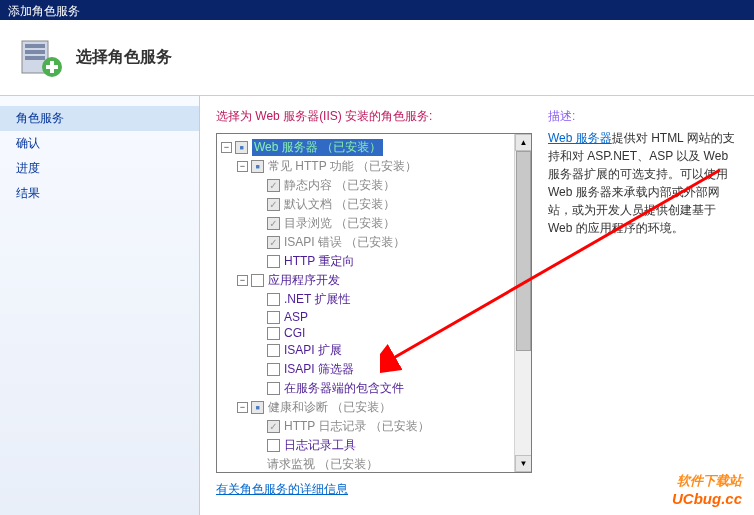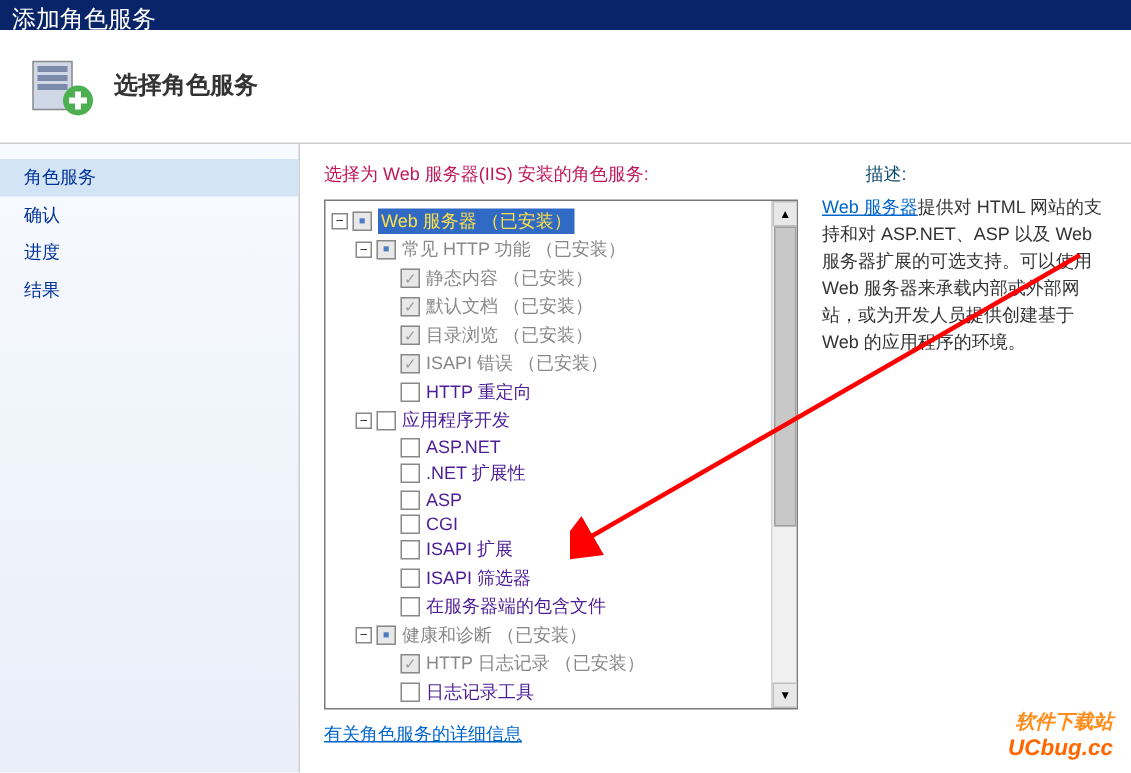--- a/index.html
+++ b/index.html
@@ -1,17 +1,17 @@
 <!DOCTYPE html>
 <html><head>
 <meta charset="utf-8">
 <style>
 * { box-sizing: border-box; margin: 0; padding: 0; }
 body { font-family: "Microsoft YaHei", SimSun, Arial, sans-serif; font-size: 12px; background: #fff; width: 754px; height: 515px; overflow: hidden; position: relative; }
-.titlebar { background: #0a246a; color: #fff; padding: 3px 8px; font-size: 16px; height: 20px; }
+.titlebar { background: #0a246a; color: #fff; padding: 3px 8px; font-size: 12px; height: 20px; }
 .header { display: flex; align-items: center; padding: 8px 16px; height: 76px; border-bottom: 1px solid #ccc; }
 .header-icon { width: 50px; height: 50px; margin-right: 10px; position: relative; }
 .header-icon svg { width: 50px; height: 50px; }
 .header-title { font-size: 16px; font-weight: bold; color: #333; }
 .main { display: flex; height: 431px; }
 .sidebar { width: 200px; background: linear-gradient(to bottom, #f7faff, #e8eef8); border-right: 1px solid #ccc; padding: 10px 0; }
 .sidebar-item { padding: 4px 16px; color: #003399; cursor: pointer; }
 .sidebar-item.active { background: #d4e4f7; }
 .content { flex: 1; padding: 12px 16px; display: flex; gap: 16px; }
 .left-col { flex: 1; }
@@ -23,29 +23,29 @@
 .expander { width: 11px; height: 11px; border: 1px solid #888; display: inline-flex; align-items: center; justify-content: center; font-size: 9px; line-height: 1; margin-right: 3px; cursor: pointer; background: #fff; color: #333; }
 .expander-spacer { width: 14px; display: inline-block; }
 .checkbox { width: 13px; height: 13px; border: 1px solid #888; display: inline-flex; align-items: center; justify-content: center; margin-right: 4px; background: #fff; font-size: 10px; }
 .checkbox.checked::after { content: "✓"; color: #333; }
 .checkbox.checked.disabled { background: #e8e8e8; }
 .checkbox.checked.disabled::after { color: #999; }
 .checkbox.partial { background: #e8e8e8; }
 .checkbox.partial::after { content: "■"; font-size: 7px; color: #4a7cbf; }
 .node-label { color: #4c1d95; }
 .node-label.installed { color: #888; }
-.node-label.selected { background: #316ac5; color: #fde047; padding: 0 2px; }
+.node-label.selected { background: #316ac5; color: #86efac; padding: 0 2px; }
 .indent-1 { padding-left: 16px; }
 .indent-2 { padding-left: 32px; }
 .scrollbar { position: absolute; right: 0; top: 0; width: 17px; height: 100%; background: #f0f0f0; border-left: 1px solid #d4d4d4; }
 .scroll-btn { width: 17px; height: 17px; background: #e8e8e8; border: 1px solid #c0c0c0; display: flex; align-items: center; justify-content: center; font-size: 8px; }
 .scroll-thumb { position: absolute; top: 17px; width: 15px; left: 1px; height: 200px; background: #c8c8c8; border: 1px solid #a0a0a0; }
 .details-link { color: #0066cc; text-decoration: underline; margin-top: 8px; display: inline-block; cursor: pointer; }
 .right-col { width: 190px; }
-.desc-label { margin-bottom: 4px; color: #0c4a6e; margin-left: 29px; }
+.desc-label { margin-bottom: 4px; color: #8b5cf6; }
 .desc-text { color: #333; line-height: 1.5; }
 .desc-link { color: #0066cc; text-decoration: underline; cursor: pointer; }
 .arrow-overlay { position: absolute; top: 160px; left: 380px; pointer-events: none; z-index: 10; }
 .watermark { position: absolute; bottom: 8px; right: 12px; z-index: 20; text-align: right; }
 .watermark-top { font-size: 13px; color: #ff8c1a; font-weight: bold; font-style: italic; text-shadow: 0 0 2px #fff; }
 .watermark-bottom { font-size: 15px; color: #ff6600; font-weight: bold; font-style: italic; text-shadow: 1px 1px 2px #fff, -1px -1px 2px #fff; }
 </style>
 </head>
 <body>
 
@@ -117,25 +117,20 @@
               <span class="node-label">HTTP 重定向</span>
             </div>
             <div class="tree-node indent-1">
               <span class="expander">−</span>
               <span class="checkbox"></span>
               <span class="node-label">应用程序开发</span>
             </div>
             <div class="tree-node indent-2">
               <span class="expander-spacer"></span>
               <span class="checkbox"></span>
-              <span class="node-label">ASP.NET</span>
-            </div>
-            <div class="tree-node indent-2">
-              <span class="expander-spacer"></span>
-              <span class="checkbox"></span>
               <span class="node-label">.NET 扩展性</span>
             </div>
             <div class="tree-node indent-2">
               <span class="expander-spacer"></span>
               <span class="checkbox"></span>
               <span class="node-label">ASP</span>
             </div>
             <div class="tree-node indent-2">
               <span class="expander-spacer"></span>
               <span class="checkbox"></span>

